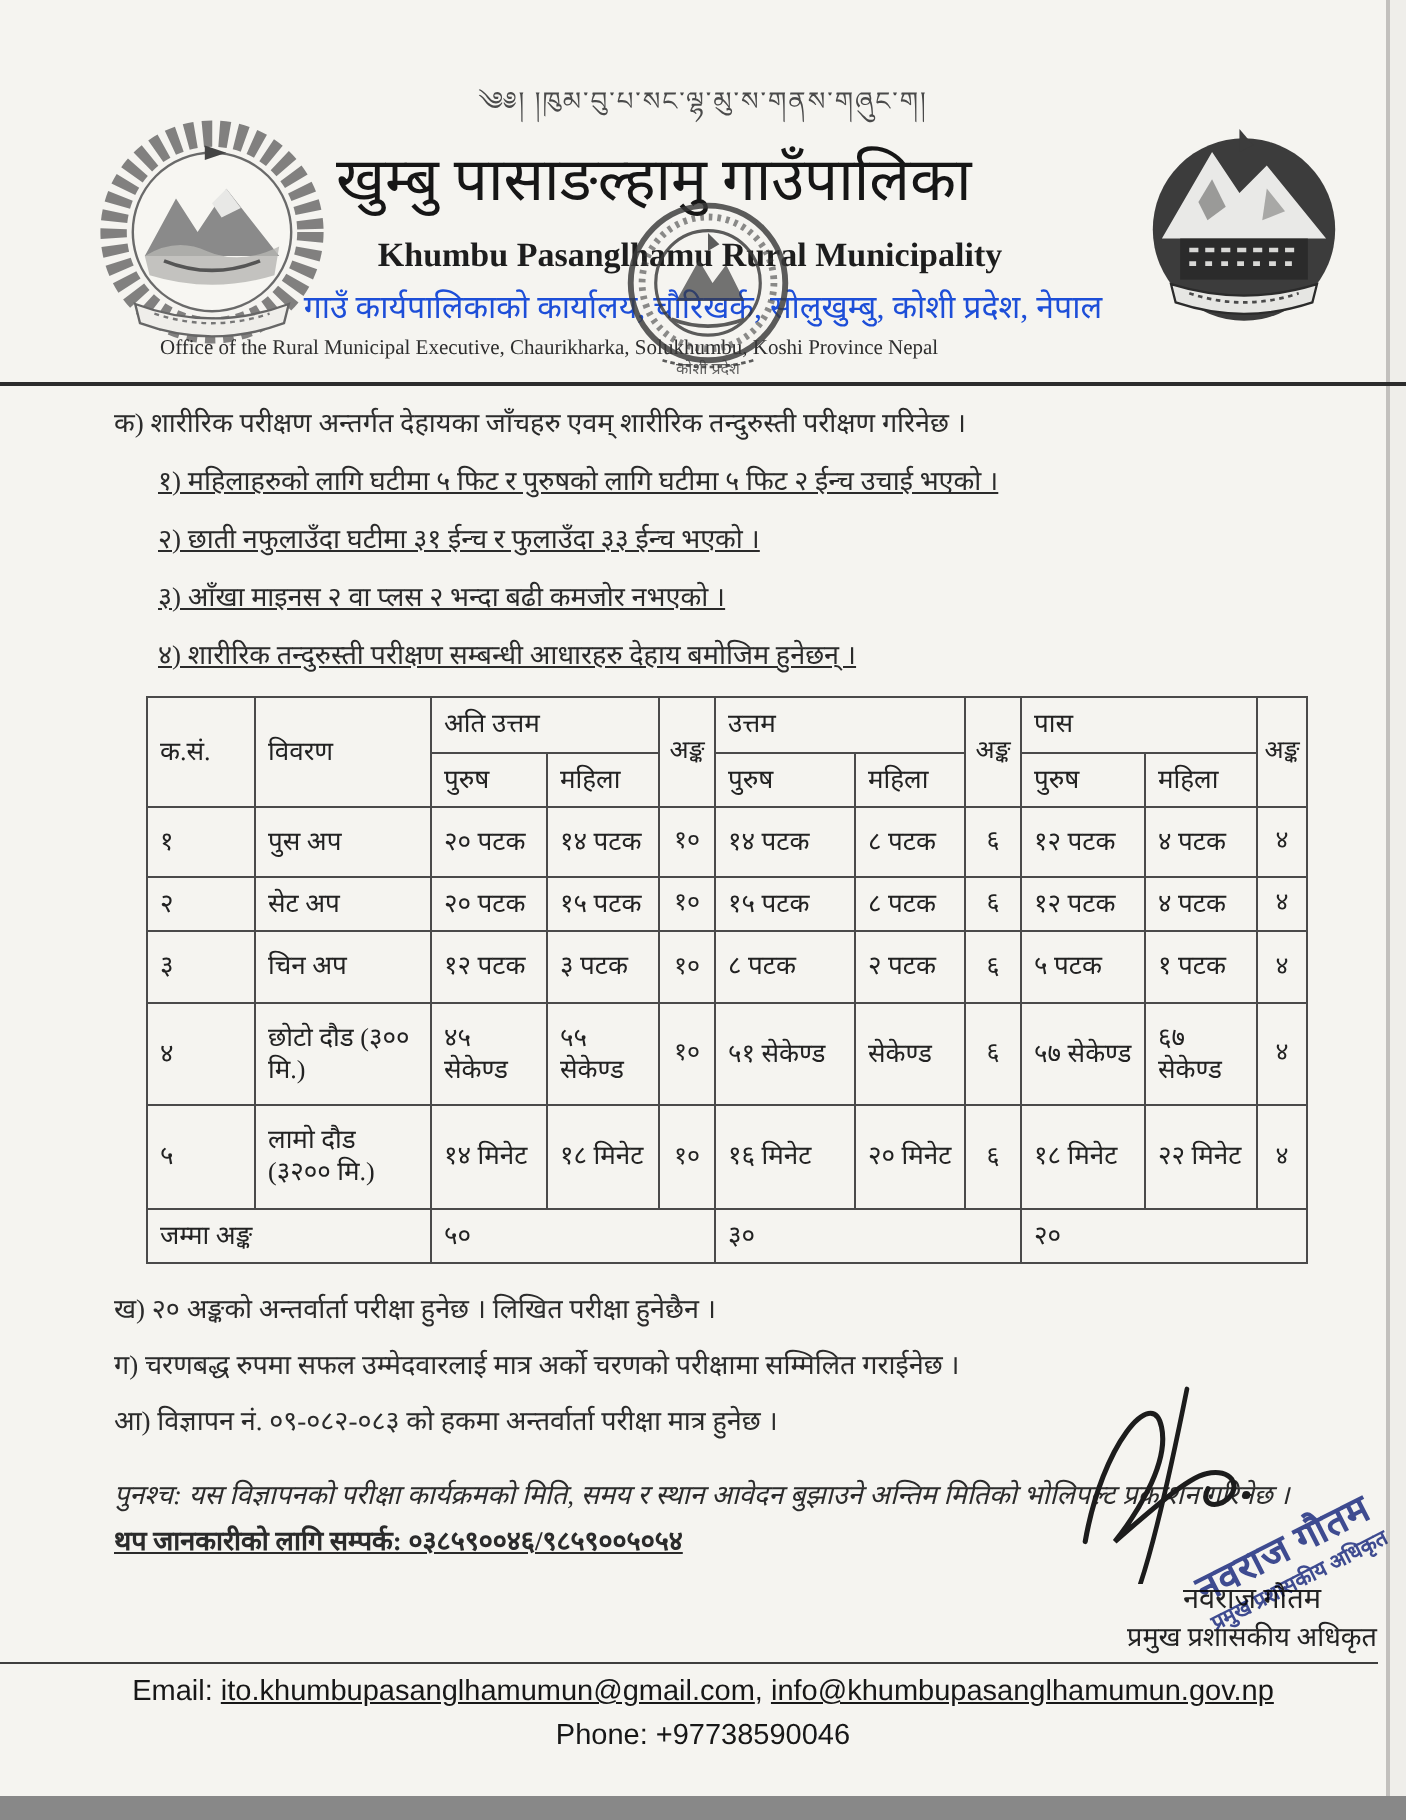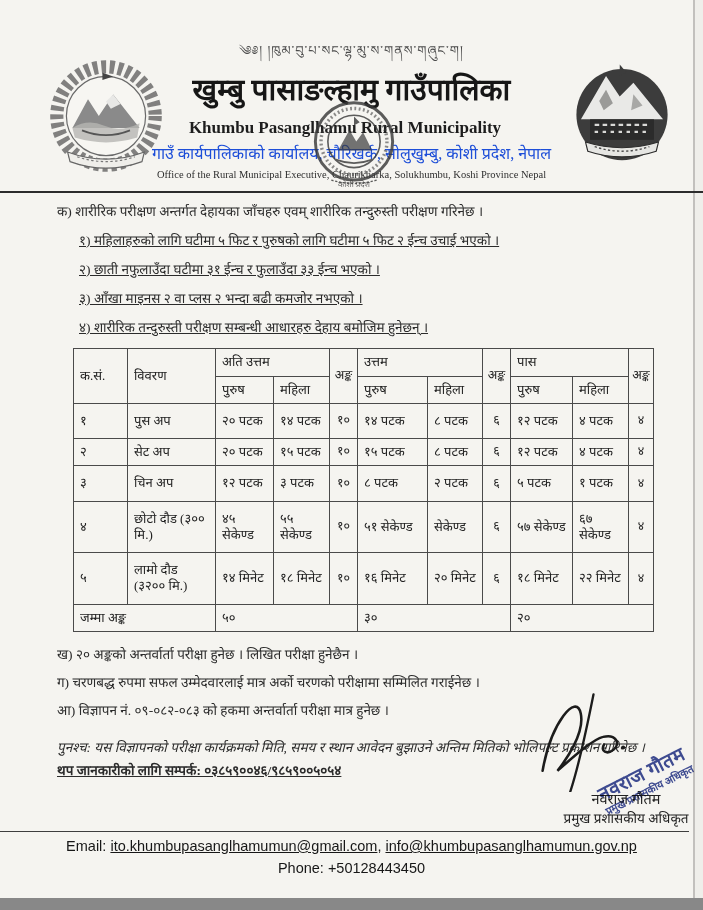--- a/index.html
+++ b/index.html
@@ -11,27 +11,27 @@
   }
   .edge-line { position:absolute; top:0; bottom:0; right:8px; width:2px; background:#c2c0bd; }
   .edge-strip { position:absolute; top:0; bottom:0; right:0; width:8px; background:#efeeea; }
 
   
   .tibetan { position:absolute; top:36px; left:0; right:0; text-align:center;
     font-size:13px; color:#4a4a4a; letter-spacing:1px; }
   .logo { position:absolute; }
   .logo-left { top:56px; left:44px; width:124px; height:120px; }
   .logo-right { top:60px; left:560px; width:124px; height:114px; }
-  .hdr-title-np { position:absolute; top:68px; left:168px; right:168px; text-align:center;
-    font-size:30px; font-weight:700; color:#161616; white-space:nowrap; }
+  .hdr-title-np { position:absolute; top:68px; left:168px; right:168px; 
+    font-size:30px; font-weight:400; color:#161616; white-space:nowrap; }
   .hdr-title-en { position:absolute; top:118px; left:107px; right:120px; text-align:center;
     font-size:17px; font-weight:700; color:#1d1d1d; }
   .hdr-office-np { position:absolute; top:142px; left:80px; right:80px; text-align:center;
     font-size:16px; color:#1d4ed8; white-space:nowrap; }
-  .hdr-office-en { position:absolute; top:169px; left:80px; right:80px; text-align:center;
+  .hdr-office-en { position:absolute; top:169px; left:80px; right:80px; 
     font-size:10.5px; color:#2e2e2e; }
   .stamp-wm { position:absolute; top:96px; left:296px; width:116px; height:100px; opacity:.82; }
   .stamp-caption { position:absolute; top:178px; left:300px; width:108px; text-align:center;
     font-size:8px; color:#3d3d3d; opacity:.8; }
   .hdr-rule { position:absolute; top:191px; left:0; right:0; border-top:2.5px solid #2c2c2c; }
 
   
   .content { position:absolute; top:204px; left:57px; right:40px; font-size:13.5px; line-height:1.25; }
   .clause { margin-bottom:12px; }
   .subclause { margin-left:22px; margin-bottom:12px;text-decoration:underline; }
@@ -268,15 +268,15 @@
   <div class="sig-name">नवराज गौतम</div>
   <div class="sig-title">प्रमुख प्रशासकीय अधिकृत</div>
 
   <div class="blue-stamp">
     <div class="l1">नवराज गौतम</div>
     <div class="l2">प्रमुख प्रशासकीय अधिकृत</div>
   </div>
 
   <div class="footer-rule"></div>
   <div class="footer-email"><span>Email: </span><span class="lnk">ito.khumbupasanglhamumun@gmail.com</span><span>, </span><span class="lnk">info@khumbupasanglhamumun.gov.np</span></div>
-  <div class="footer-phone">Phone: +50128443450</div>
+  <div class="footer-phone">Phone: +97738590046</div>
 
 </div>
 
 </body></html>

